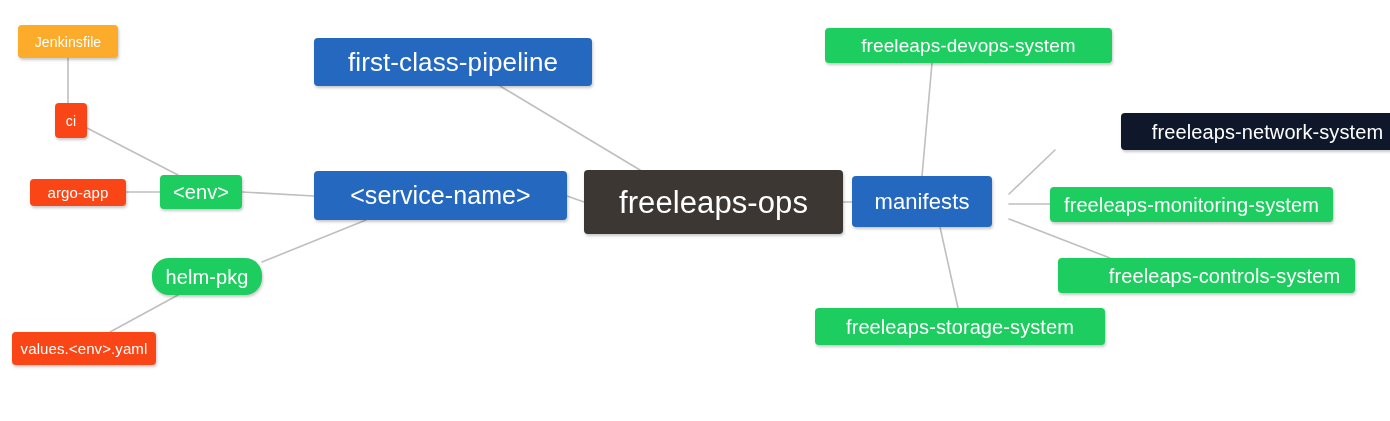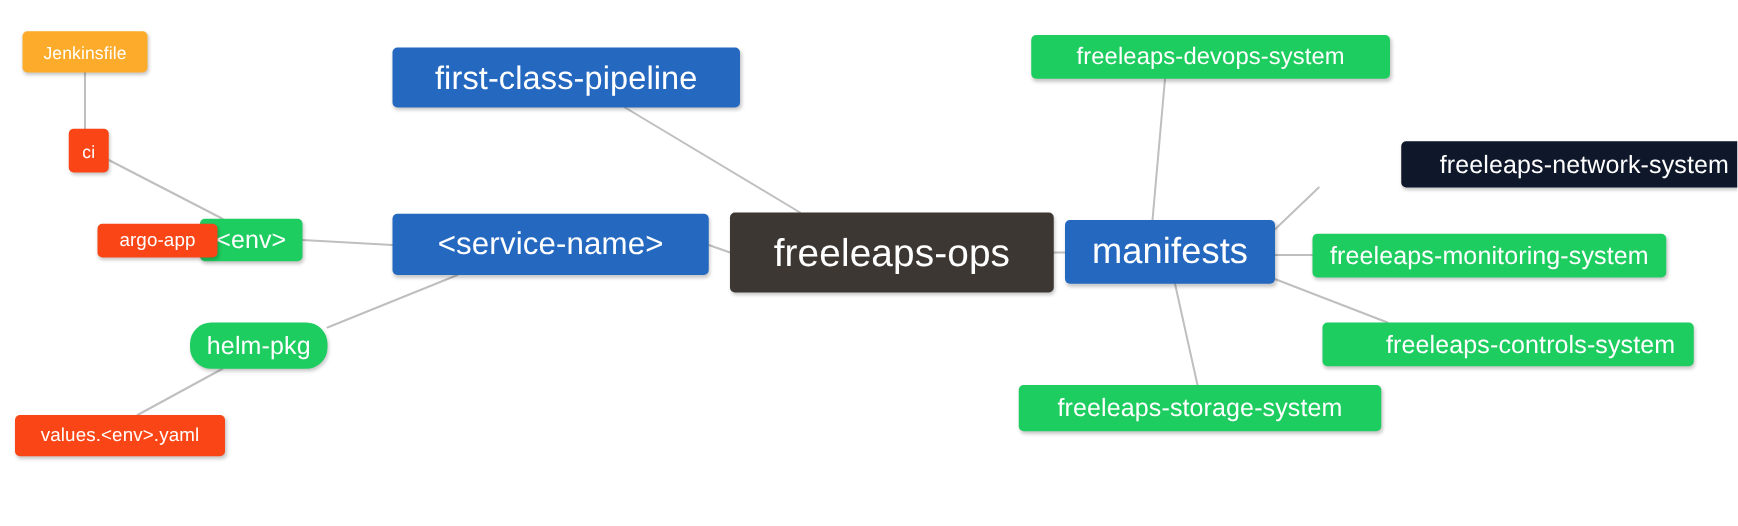--- a/index.html
+++ b/index.html
@@ -69,39 +69,39 @@
   <div id="node-layer">
       <div class="node" style="left: 584px; top: 170px; width: 259px; height: 64px; background: rgb(60, 55, 51); font-size: 31px; color: rgb(255, 255, 255);">
         <span class="node-label">freeleaps-ops</span>
       </div>
       <div class="node" style="left: 314px; top: 171px; width: 253px; height: 49px; background: rgb(36, 104, 192); font-size: 25px; color: rgb(255, 255, 255); text-align: center;">
         <span class="node-label">&lt;service-name&gt;</span>
       </div>
       <div class="node" style="left: 314px; top: 38px; width: 278px; height: 48px; background: rgb(36, 104, 192); font-size: 26px; color: rgb(255, 255, 255);">
         <span class="node-label">first-class-pipeline</span>
       </div>
-      <div class="node" style="left: 852px; top: 176px; width: 168px; height: 51px; background: rgb(36, 104, 192); font-size: 29px; color: rgb(255, 255, 255);">
+      <div class="node" style="left: 852px; top: 176px; width: 140px; height: 51px; background: rgb(36, 104, 192); font-size: 22px; color: rgb(255, 255, 255);">
         <span class="node-label">manifests</span>
       </div>
       <div class="node" style="left: 160px; top: 175px; width: 82px; height: 34px; background: rgb(30, 205, 95); font-size: 20px; color: rgb(255, 255, 255);">
         <span class="node-label">&lt;env&gt;</span>
       </div>
       <div class="node" style="left: 152px; top: 258px; width: 110px; height: 37px; background: rgb(30, 205, 95); font-size: 20px; color: rgb(255, 255, 255); border-radius: 17px;">
         <span class="node-label">helm-pkg</span>
       </div>
       <div class="node" style="left: 18px; top: 25px; width: 100px; height: 33px; background: rgb(252, 171, 42); font-size: 14px; color: rgb(255, 255, 255);">
         <span class="node-label">Jenkinsfile</span>
       </div>
       <div class="node" style="left: 55px; top: 103px; width: 32px; height: 35px; background: rgb(250, 70, 22); font-size: 14px; color: rgb(255, 255, 255);">
         <span class="node-label">ci</span>
       </div>
-      <div class="node" style="left: 30px; top: 179px; width: 96px; height: 27px; background: rgb(250, 70, 22); font-size: 15px; color: rgb(255, 255, 255); margin-left: 48px;">
+      <div class="node" style="left: 30px; top: 179px; width: 96px; height: 27px; background: rgb(250, 70, 22); font-size: 15px; color: rgb(255, 255, 255);">
         <span class="node-label">argo-app</span>
       </div>
-      <div class="node" style="left: 12px; top: 332px; width: 168px; height: 33px; background: rgb(250, 70, 22); font-size: 15px; color: rgb(255, 255, 255);">
+      <div class="node" style="left: 12px; top: 332px; width: 144px; height: 33px; background: rgb(250, 70, 22); font-size: 15px; color: rgb(255, 255, 255);">
         <span class="node-label">values.&lt;env&gt;.yaml</span>
       </div>
       <div class="node" style="left: 799px; top: 28px; width: 287px; height: 35px; background: rgb(30, 205, 95); font-size: 19px; color: rgb(255, 255, 255); margin-left: 26px;">
         <span class="node-label">freeleaps-devops-system</span>
       </div>
       <div class="node" style="left: 1085px; top: 113px; width: 293px; height: 37px; background: #0f172a; font-size: 20px; color: rgb(255, 255, 255); margin-left: 36px;">
         <span class="node-label">freeleaps-network-system</span>
       </div>
       <div class="node" style="left: 1050px; top: 187px; width: 283px; height: 35px; background: rgb(30, 205, 95); font-size: 20px; color: rgb(255, 255, 255);">
         <span class="node-label">freeleaps-monitoring-system</span>

